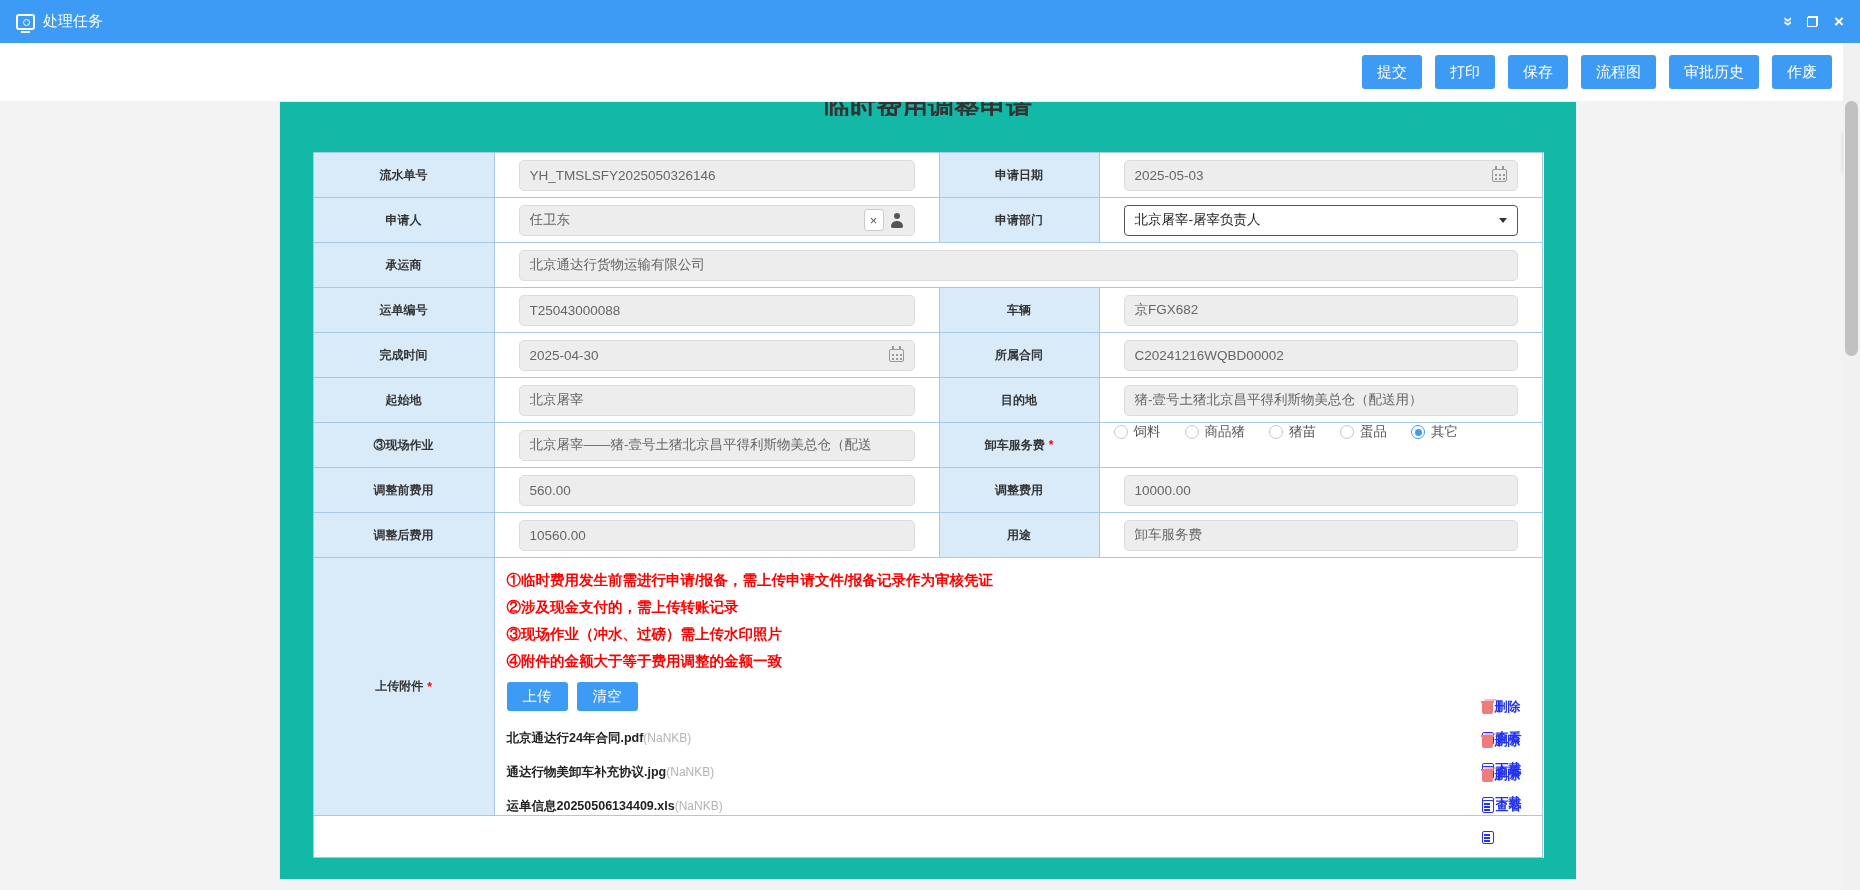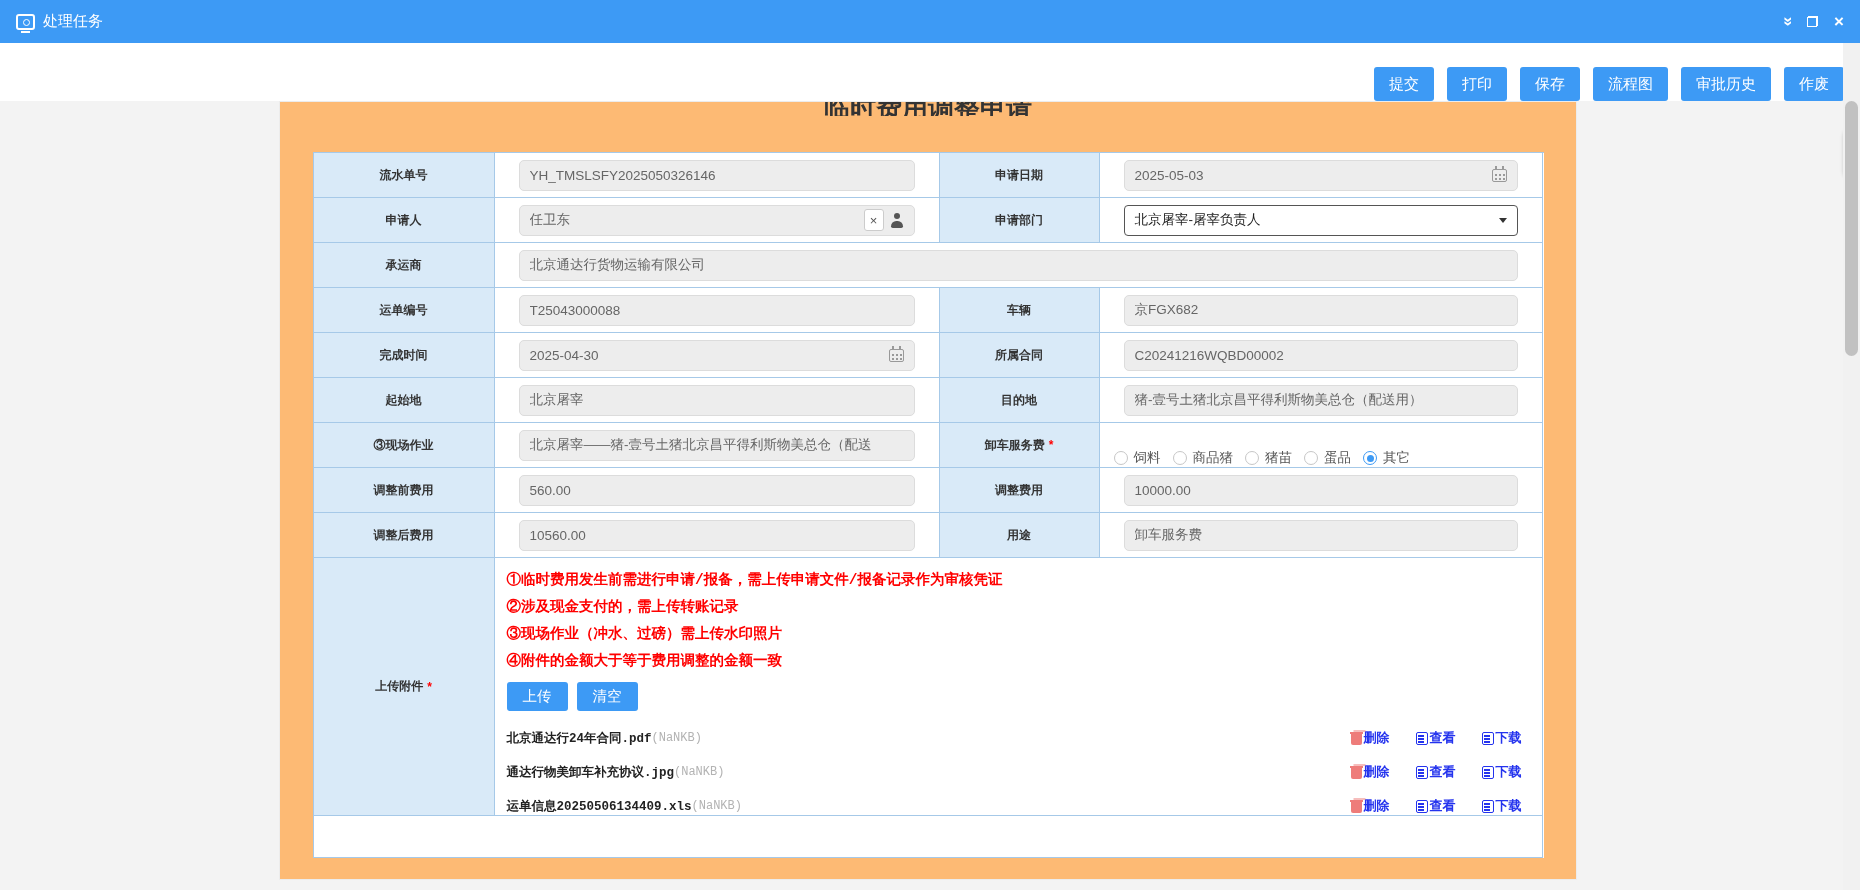--- a/index.html
+++ b/index.html
@@ -21,29 +21,29 @@
   .tb-ctrl { color:#fff; font-size:15px; cursor:pointer; line-height:1; }
   .chev-double { display:inline-block; transform:rotate(-90deg); font-size:17px; font-weight:bold; }
   .restore-sq { display:inline-block; width:11px; height:11px; position:relative; }
   .restore-sq::before { content:""; position:absolute; right:0; top:0; width:8px; height:8px;
     border:1.5px solid #fff; }
   .restore-sq::after { content:""; position:absolute; left:0; bottom:0; width:8px; height:8px;
     border:1.5px solid #fff; background:#3d9af5; }
   .close-x { font-size:17px; font-weight:bold; }
 
   
-  .toolbar { height:58px; background:#fff; display:flex; align-items:flex-end;
-    justify-content:flex-end; gap:13px; padding-right:16px; }
+  .toolbar { height:58px; background:#fff; display:flex; align-items:center;
+    justify-content:flex-end; gap:13px; padding-right:28px; }
   .tb-btn { background:#3d9af5; color:#fff; border:none; border-radius:3px;
     font-size:15px; font-family:inherit; height:34px; padding:0 15px; cursor:pointer; }
 
   
   .content { position:relative; height:789px; background:#f3f3f3; }
   .panel { position:absolute; left:279px; top:0; width:1298px; height:779px;
-    background:#fdba74; border:1px solid #ececec; }
+    background:#14b8a6; border:1px solid #ececec; }
   .clipped-title { height:14px; overflow:hidden; text-align:center; }
   .clipped-title span { display:inline-block; font-size:26px; font-weight:bold;
     color:#333; margin-top:-16px; }
 
   
   .tbl { display:grid; grid-template-columns:181px 445px 160px 443px;
     width:1231px; margin:36px auto 0; border-top:1px solid #a6c9e8;
     border-left:1px solid #a6c9e8; background:#fff; }
   .cell { border-right:1px solid #a6c9e8; border-bottom:1px solid #a6c9e8; }
   .h45 { height:45px; }
@@ -76,38 +76,38 @@
     border-radius:6px 6px 2px 2px; background:#555; }
 
   
   .select-box { flex:1; height:31px; background:#fff; border:1px solid #555;
     border-radius:4px; display:flex; align-items:center; padding:0 10px;
     font-size:13.5px; color:#222; cursor:pointer; }
   .caret-down { width:0; height:0; border-left:4.5px solid transparent;
     border-right:4.5px solid transparent; border-top:5.5px solid #333; margin-left:auto; }
 
   
-  .radio-row { display:flex; align-items:flex-end; gap:12px; padding:0 14px; height:100%; }
+  .radio-row { display:flex; align-items:flex-start; gap:24px; padding:0 14px; height:100%; }
   .radio { display:flex; align-items:center; gap:6px; font-size:13.5px; color:#555; cursor:pointer; }
   .rdot { width:14px; height:14px; border:1.5px solid #c7c7c7; border-radius:50%;
     background:#fff; position:relative; flex:0 0 auto; }
   .radio.checked .rdot { border-color:#3d9af5; }
   .radio.checked .rdot::after { content:""; position:absolute; left:2.5px; top:2.5px;
     width:7px; height:7px; border-radius:50%; background:#3d9af5; }
 
   
-  .upload-cell { grid-column:2/5; padding:9px 12px 6px;font-family:Liberation Mono, monospace; }
+  .upload-cell { grid-column:2/5; padding:9px 12px 6px; }
   .note-line { color:#f00; font-weight:bold; font-size:14.5px; line-height:27px; }
   .up-btns { display:flex; gap:9px; margin:7px 0 10px; }
   .up-btn { background:#3d9af5; color:#fff; border:none; border-radius:3px;
     font-size:14.5px; font-family:inherit; height:29px; padding:0 16px; cursor:pointer; }
   .file-row { display:flex; align-items:center; height:34px; }
   .file-name { font-size:12.5px; font-weight:bold; color:#222; }
   .file-size { font-size:12px; color:#b3b3b3; }
-  .file-actions { margin-left:auto; display:flex; gap:26px; padding-right:8px; }
+  .file-actions { margin-left:auto; display:flex; gap:13px; padding-right:8px;flex-direction:column; }
   .flink { display:flex; align-items:center; gap:2px; font-size:13px; font-weight:bold;
     color:#2433ee; cursor:pointer; text-decoration:none; }
   .icon-trash { width:11px; height:13px; position:relative; display:inline-block; }
   .icon-trash::before { content:""; position:absolute; top:2px; left:0; right:0; bottom:0;
     background:#ee7c7a; border-radius:0 0 2px 2px; }
   .icon-trash::after { content:""; position:absolute; top:0; left:-1px; width:13px; height:2px;
     background:#ee7c7a; box-shadow:3px -2px 0 -0.5px #ee7c7a; }
   .icon-doc { width:12px; height:13px; border:1.5px solid #2433ee; border-radius:2px;
     position:relative; display:inline-block; background:#fff; }
   .icon-doc::after { content:""; position:absolute; left:1.5px; top:2.5px; width:6px; height:1.5px;

